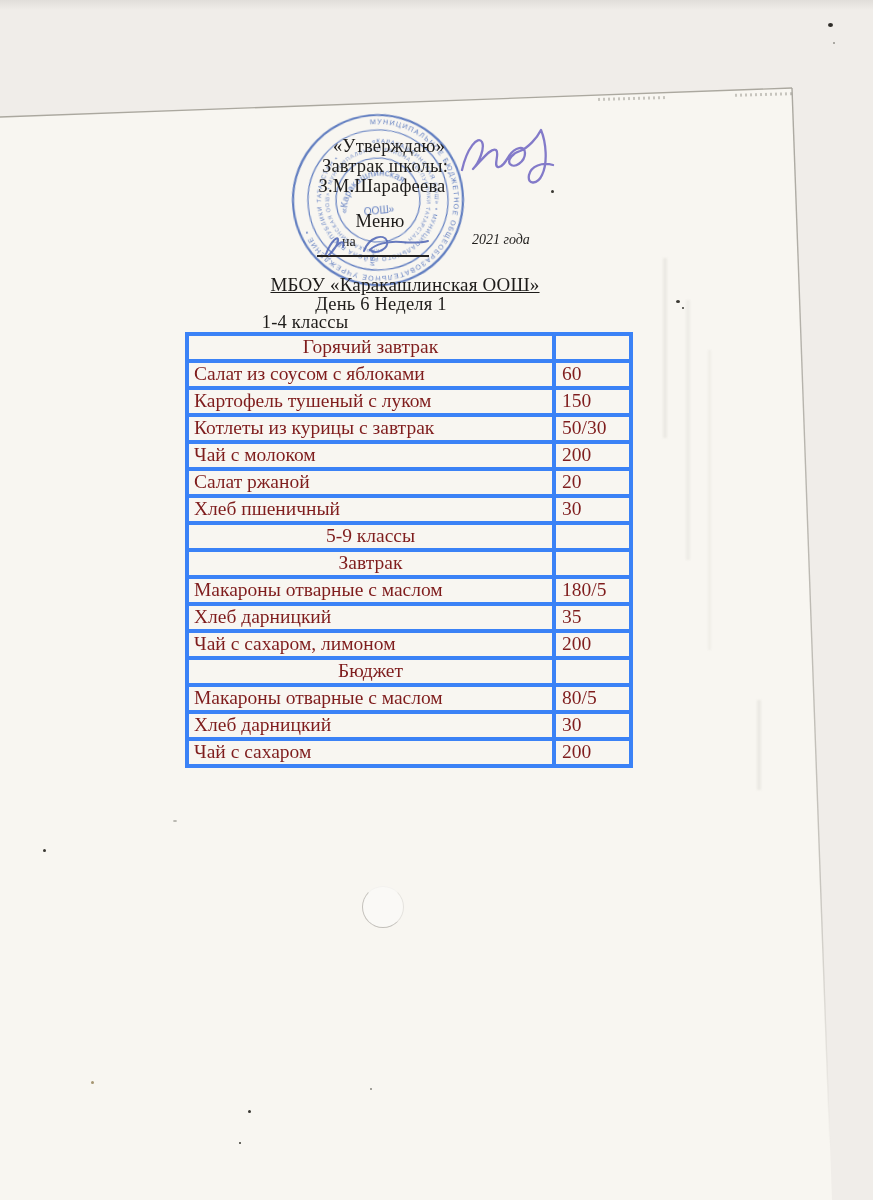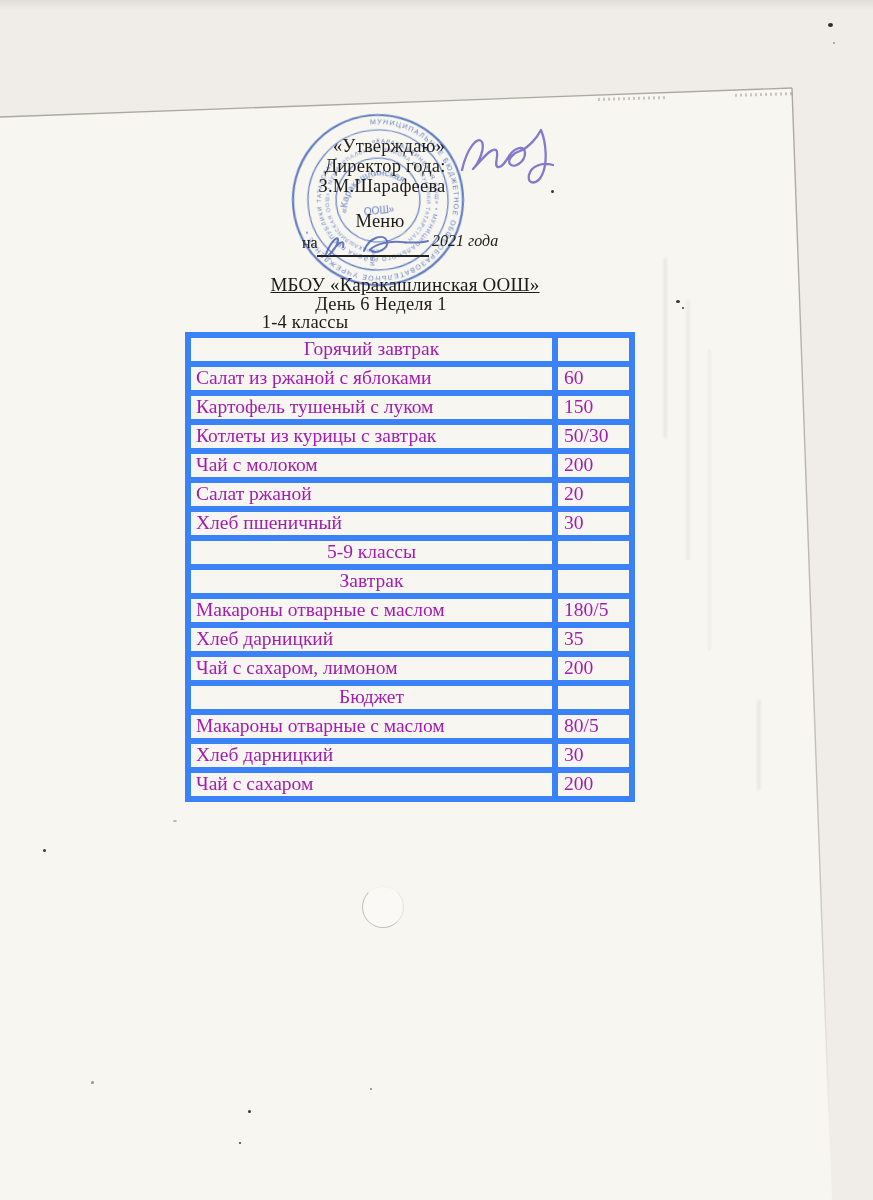--- a/index.html
+++ b/index.html
@@ -26,41 +26,41 @@
   
   .hline{
     position:absolute;
     transform:translateX(-50%);
     white-space:nowrap;
     font-size:18.5px;
     letter-spacing:.2px;
     color:var(--ink);
     z-index:30;
   }
-  .dateline{position:absolute;z-index:30;font-size:16px;white-space:nowrap;}
+  .dateline{position:absolute;z-index:30;font-size:14px;white-space:nowrap;margin-left:40px;}
   .date-underline{
     position:absolute;left:317px;top:255px;width:112px;height:2px;
     background:#24221f;z-index:29;
   }
   
   table.menu{
     position:absolute;left:185px;top:332px;z-index:30;
     width:444px;border-collapse:collapse;table-layout:fixed;
     border:3px solid #2a2927;
     background:transparent;
     font-size:19.5px;
   }
   table.menu td{
-    border:6px solid #3b82f6;
+    border:4px solid #3b82f6;
     height:23.75px;
     padding:0 0 1px 5px;
     line-height:22px;
     overflow:hidden;
     white-space:nowrap;
-    color:#a21caf;
+    color:#7f1d1d;
   }
   table.menu td.qty{padding-left:6px;}
   table.menu td.section{text-align:center;padding-left:0;}
   col.c1{width:367px;} col.c2{width:77px;}
   
   .stamp{position:absolute;left:288px;top:110px;z-index:20;opacity:.82;transform:rotate(-6deg);}
   .stamp .ln{stroke:var(--stamp-blue);fill:none;}
   .stamp text{fill:var(--stamp-blue);font-family:"Liberation Sans","DejaVu Sans",sans-serif;}
   
   .signature{position:absolute;left:452px;top:118px;z-index:40;}
@@ -148,21 +148,21 @@
     </text>
     <text font-size="6" letter-spacing=".5" transform="rotate(-78 90 90)" x="24" y="93">ИНН</text>
     <text font-size="9.5">
       <textPath href="#ringC">«Каракашлинская</textPath>
     </text>
     <text font-size="10" x="90" y="104" text-anchor="middle">ООШ»</text>
   </g>
 </svg>
 
 <div class="hline" style="left:377px;top:136px;margin-left:12px;">«Утверждаю»</div>
-<div class="hline" style="left:385px;top:156px;">Директор года:</div>
+<div class="hline" style="left:385px;top:156px;">Завтрак школы:</div>
 <div class="hline" style="left:382px;top:176px;">З.М.Шарафеева</div>
 <div class="hline" style="left:380px;top:211px;">Меню</div>
 
 <div class="dateline" style="left:302px;top:234px;">на</div>
 <div class="date-underline"></div>
 <div class="dateline" style="left:432px;top:232px;font-style:italic;">2021 года</div>
 
 <div class="hline" style="left:405px;top:274px;font-size:19px;text-decoration:underline;">МБОУ «Каракашлинская ООШ»</div>
 <div class="hline" style="left:381px;top:294px;">День 6 Неделя 1</div>
 <div class="hline" style="left:305px;top:312px;">1-4 классы</div>
@@ -184,21 +184,21 @@
   <colgroup>
       <col class="c1">
       <col class="c2">
     </colgroup>
   <tbody>
       <tr>
         <td class="section">Горячий завтрак</td>
         <td class="qty"></td>
       </tr>
       <tr>
-        <td class="dish">Салат из ржаной с яблоками</td>
+        <td class="dish">Салат из соусом с яблоками</td>
         <td class="qty">60</td>
       </tr>
       <tr>
         <td class="dish">Картофель тушеный с луком</td>
         <td class="qty">150</td>
       </tr>
       <tr>
         <td class="dish">Котлеты из курицы с завтрак</td>
         <td class="qty">50/30</td>
       </tr>

